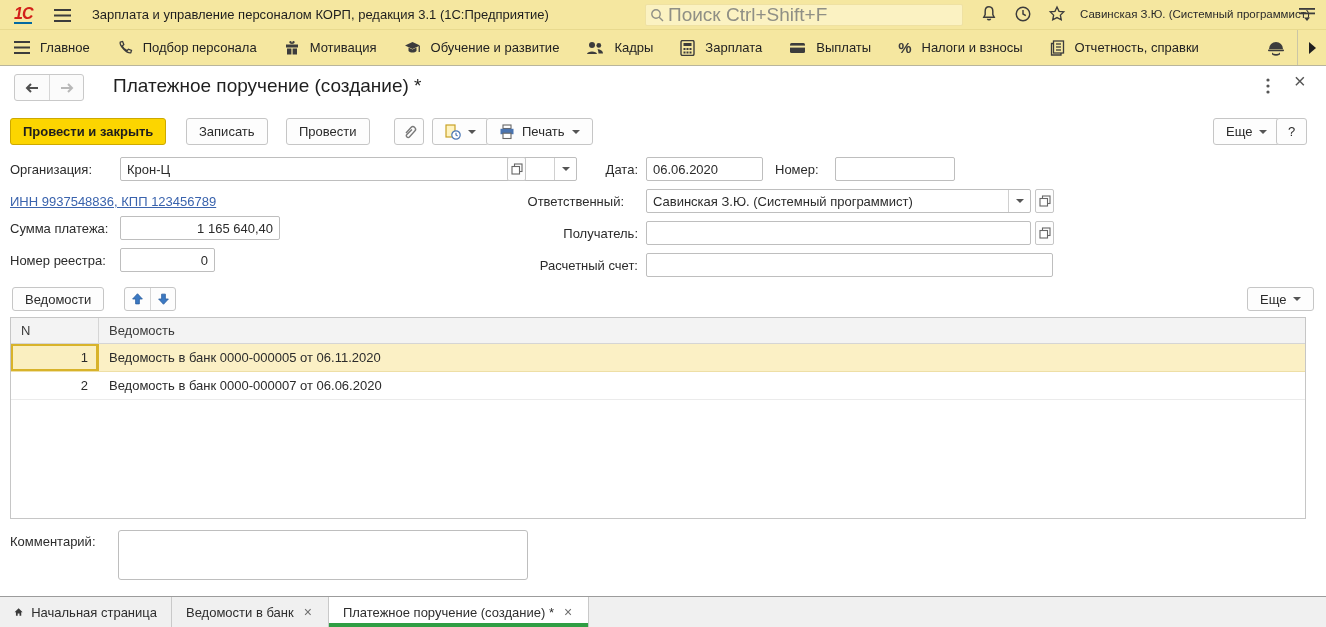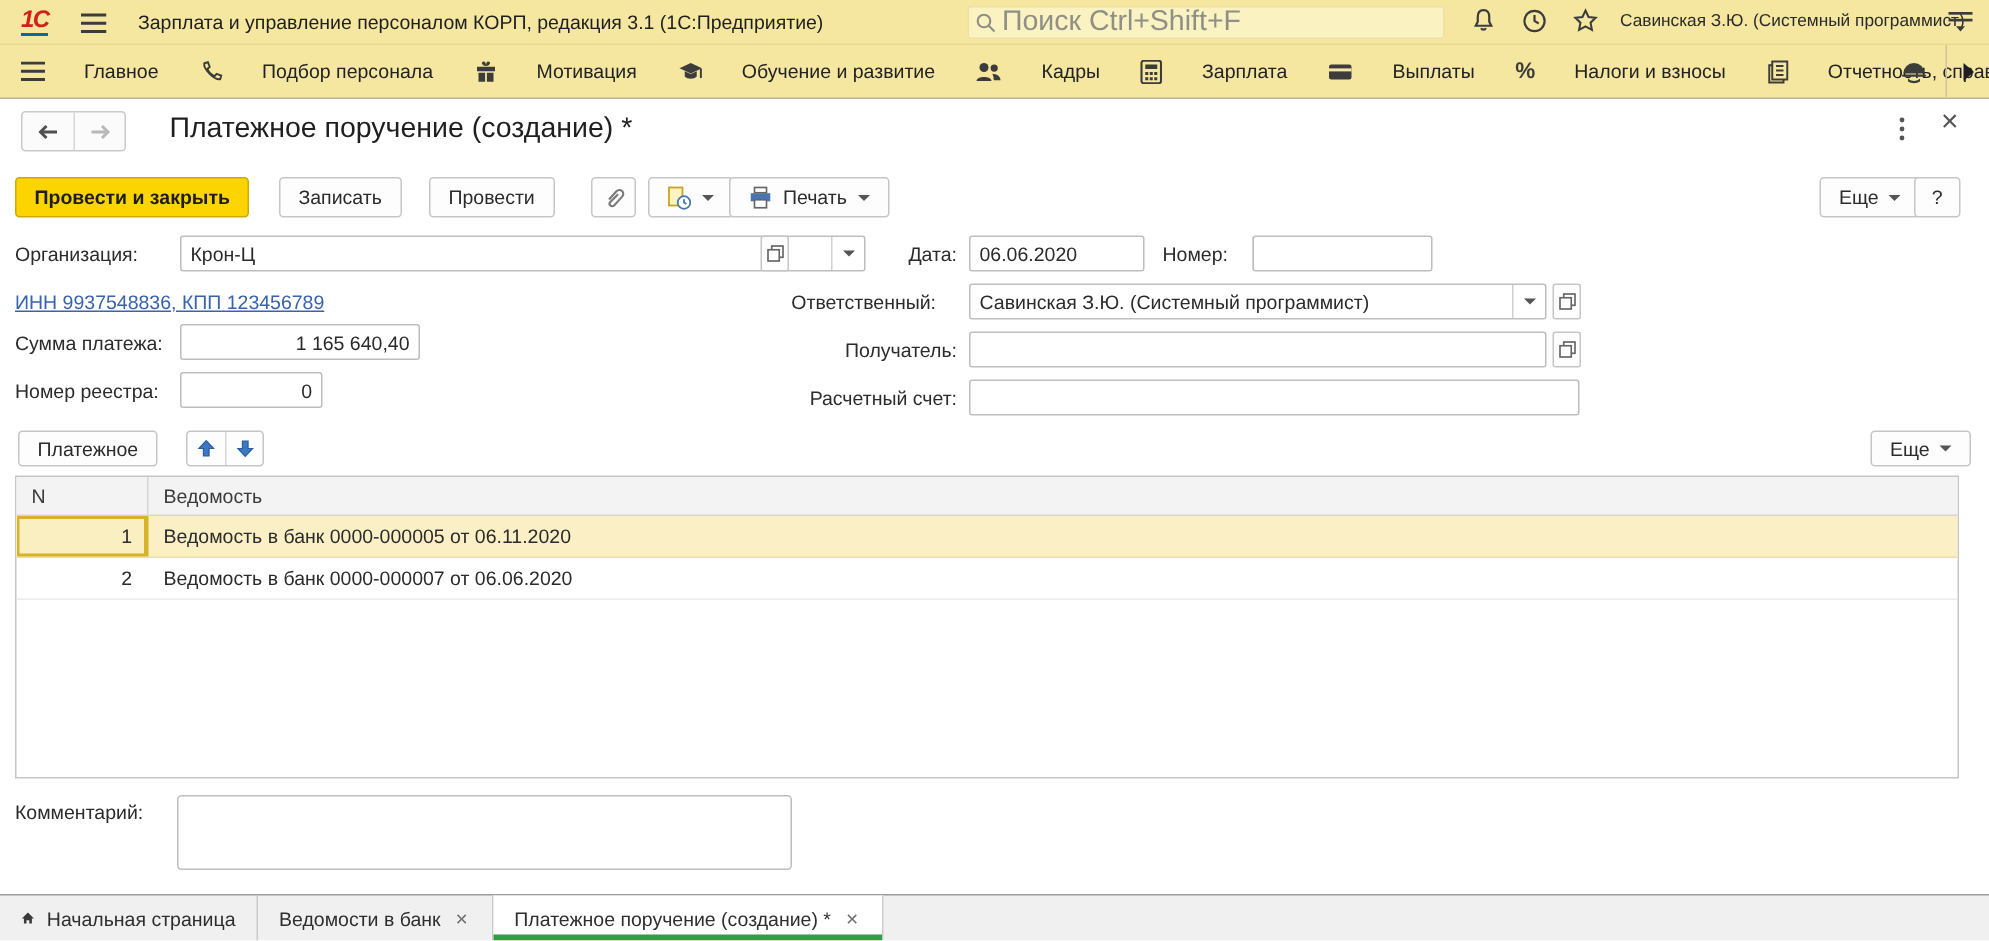--- a/index.html
+++ b/index.html
@@ -14,21 +14,21 @@
   .searchwrap { position:absolute; left:645px; top:4px; width:318px; height:22px; background:#FBF2C2; border:1px solid #EFE1A2; border-radius:2px; }
   .searchwrap svg { position:absolute; left:4px; top:3px; }
   .searchwrap input { position:absolute; left:22px; top:0; width:290px; height:20px; border:none; background:transparent; outline:none; font-size:19px; color:#6e6e64; font-family:inherit; }
   .searchwrap input::placeholder { color:#8f8f85; opacity:1; }
   .topicon { position:absolute; top:5px; width:22px; height:22px; cursor:pointer; text-align:center; }
   .username { position:absolute; left:1080px; top:8px; font-size:11.5px; color:#2a2a2a; white-space:nowrap; cursor:pointer; }
   .usermenu { position:absolute; left:1298px; top:7px; cursor:pointer; }
 
   
   .menubar { position:relative; height:36px; background:#F5E7A0; border-bottom:1px solid #B9B59C; display:flex; align-items:center; padding-left:14px; }
-  .mitem { display:flex; align-items:center; gap:26px; margin-right:27px; cursor:pointer; white-space:nowrap; color:#222; }
+  .mitem { display:flex; align-items:center; gap:10px; margin-right:27px; cursor:pointer; white-space:nowrap; color:#222; }
   .mitem .pc { font-weight:bold; font-size:15px; color:#3c3c3c; }
   .menuright { position:absolute; right:0; top:0; height:100%; display:flex; align-items:center; }
   .helmbtn { padding:0 12px; height:100%; display:flex; align-items:center; cursor:pointer; }
   .vdiv { width:1px; height:100%; background:#CBC6A6; }
   .morearrow { width:28px; height:100%; display:flex; align-items:center; justify-content:center; cursor:pointer; }
 
   
   .main { position:relative; height:530px; background:#fff; }
 
   .navgroup { position:absolute; left:14px; top:8px; display:flex; border:1px solid #C9C9C9; border-radius:3px; background:#FBFBFB; height:27px; }
@@ -361,21 +361,21 @@
     <svg width="12" height="12" viewBox="0 0 12 12">
         <rect x="3.5" y="1" width="7.5" height="7.5" fill="#fff" stroke="#666" stroke-width="1.1"></rect>
         <rect x="1" y="3.5" width="7.5" height="7.5" fill="#fff" stroke="#666" stroke-width="1.1"></rect>
       </svg>
   </div>
 
   <div class="lbl lbl-r" style="left:490px; top:192px; width:148px">Расчетный счет:</div>
   <input class="inp" style="left: 646px; top: 187px; width: 407px;" value="">
 
   <div class="btn" style="position:absolute; left:12px; top:221px; height:24px">
-      <span>Платежное</span>
+      <span>Ведомости</span>
     </div>
   <div class="updown" style="left:124px; top:221px">
     <div class="udbtn">
       <svg width="13" height="14" viewBox="0 0 16 16">
           <polygon points="8,1.5 14,8 10.3,8 10.3,14 5.7,14 5.7,8 2,8" fill="#3B79C3" stroke="#2B5E9E" stroke-width="1"></polygon>
         </svg>
     </div>
     <div class="udbtn">
       <svg width="13" height="14" viewBox="0 0 16 16">
           <polygon points="8,14.5 2,8 5.7,8 5.7,2 10.3,2 10.3,8 14,8" fill="#3B79C3" stroke="#2B5E9E" stroke-width="1"></polygon>

